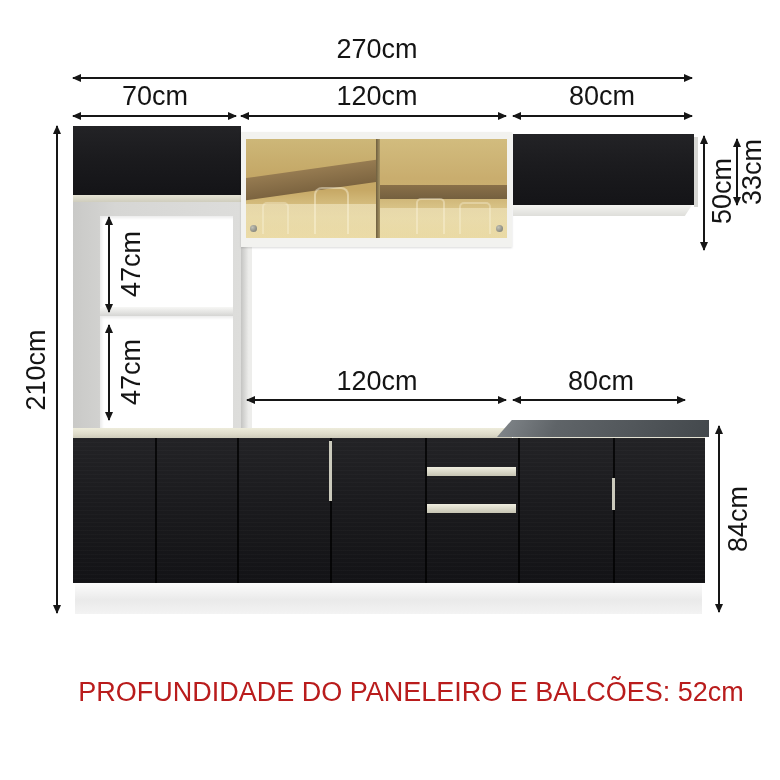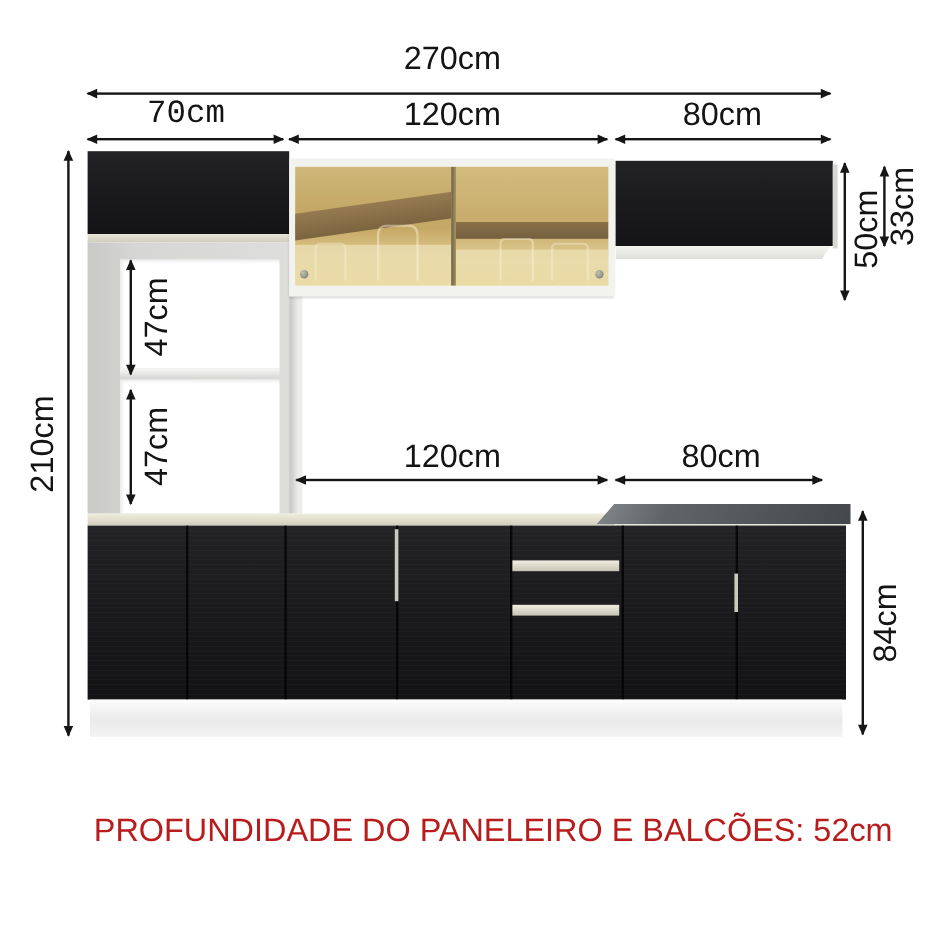--- a/index.html
+++ b/index.html
@@ -102,21 +102,21 @@
   <div class="harrow" style="left:513px;top:399px;width:172px;"></div>
 
   <div class="varrow" style="left:56px;top:126px;height:487px;"></div>
   <div class="varrow" style="left:108px;top:217px;height:95px;"></div>
   <div class="varrow" style="left:108px;top:325px;height:95px;"></div>
   <div class="varrow" style="left:703px;top:136px;height:114px;"></div>
   <div class="varrow" style="left:736px;top:139px;height:66px;"></div>
   <div class="varrow" style="left:718px;top:426px;height:186px;"></div>
 
   <span class="dim" style="left:377px;top:49px;">270cm</span>
-  <span class="dim" style="left:155px;top:96px;font-family:Liberation Mono, monospace;">70cm</span>
+  <span class="dim" style="left:155px;top:96px;">70cm</span>
   <span class="dim" style="left:377px;top:96px;">120cm</span>
   <span class="dim" style="left:602px;top:96px;">80cm</span>
   <span class="dim" style="left:377px;top:381px;">120cm</span>
   <span class="dim" style="left:601px;top:381px;">80cm</span>
 
   <span class="dim v" style="left:36px;top:370px;">210cm</span>
   <span class="dim v" style="left:131px;top:264px;">47cm</span>
   <span class="dim v" style="left:131px;top:372px;">47cm</span>
   <span class="dim v" style="left:722px;top:191px;">50cm</span>
   <span class="dim v" style="left:752px;top:172px;">33cm</span>

